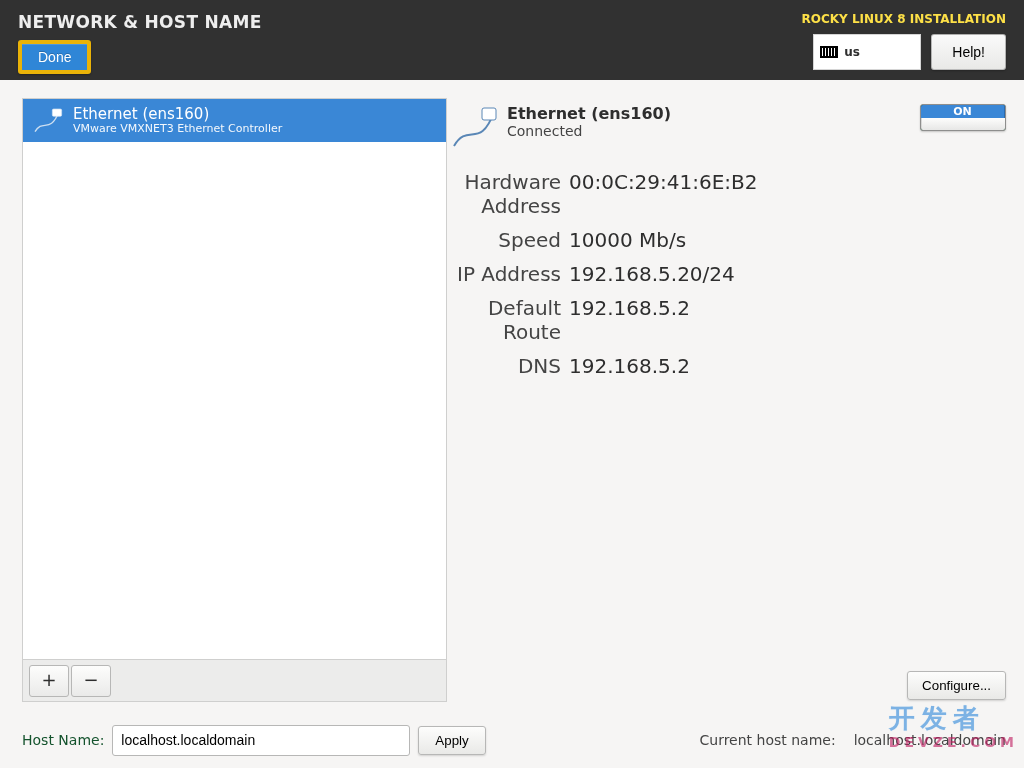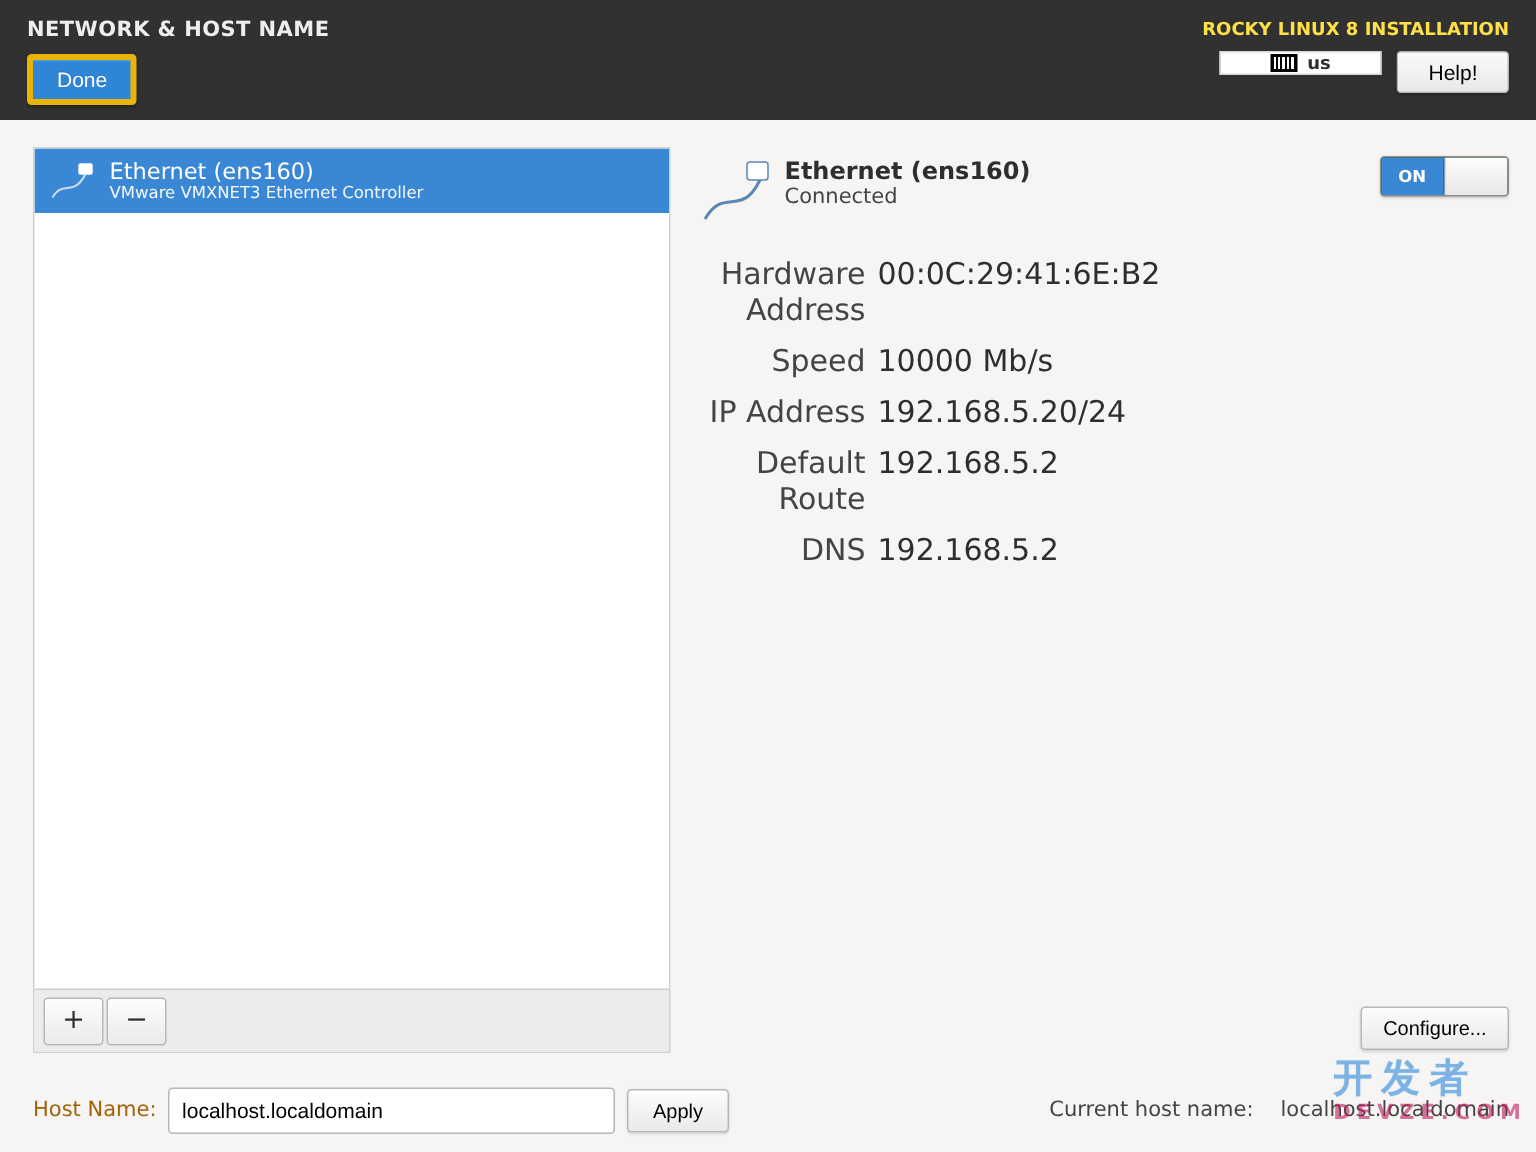--- a/index.html
+++ b/index.html
@@ -1,67 +1,67 @@
 <!DOCTYPE html>
 <html><head>
 <meta charset="utf-8">
 <style>
   * { box-sizing: border-box; margin: 0; padding: 0; }
   body { width: 1024px; height: 768px; font-family: "DejaVu Sans", "Cantarell", sans-serif; background: #f6f5f4; overflow: hidden; font-size: 14px; color: #2e2e2e; }
 
   .topbar { background: #313131; height: 80px; padding: 4px 18px 8px 18px; display: flex; justify-content: space-between; }
   .topbar-left, .topbar-right { display: flex; flex-direction: column; }
   .topbar-right { align-items: flex-end; }
-  .page-title { color: #eeeeee; font-weight: 700; font-size: 14px; letter-spacing: 0.3px; margin-top: 8px; }
+  .page-title { color: #eeeeee; font-weight: 700; font-size: 17px; letter-spacing: 0.3px; margin-top: 8px; }
   .installer-title { color: #fde047; font-weight: 600; font-size: 12px; margin-top: 8px; }
   .topbar-row2 { margin-top: 8px; display: flex; gap: 10px; }
 
   .btn { padding: 5px 14px; border: 1px solid rgba(0,0,0,0.25); border-radius: 3px; background: linear-gradient(#fafafa,#e9e9e7); font-size: 14px; cursor: pointer; }
   .btn-primary { background: #2f86d7; color: #fff; border: 4px solid #eab308; text-shadow: 0 -1px rgba(0,0,0,0.2); box-shadow: 0 1px 0 rgba(255,255,255,0.15) inset, 0 1px 2px rgba(0,0,0,0.3); padding: 5px 16px; }
   .btn-help { box-shadow: 0 1px 2px rgba(0,0,0,0.25); padding: 5px 20px; }
 
-  .kbd-indicator { background: #fff; border: 1px solid #d5d5d5; width: 108px; height: 16px; display: flex; align-items: center; padding: 0 6px; gap: 6px; justify-content: center; }
+  .kbd-indicator { background: #fff; border: 1px solid #d5d5d5; width: 108px; height: 36px; display: flex; align-items: center; padding: 0 6px; gap: 6px; }
   .kbd-icon { width: 18px; height: 12px; background: #000; position: relative; }
   .kbd-icon::before { content: ""; position: absolute; inset: 2px; background: repeating-linear-gradient(90deg,#fff 0 1.5px,#000 1.5px 3px); }
   .kbd-label { font-weight: 700; font-size: 12px; }
 
   .content { position: absolute; top: 80px; left: 0; right: 0; bottom: 0; display: flex; flex-direction: column; padding: 18px 18px 10px 22px; }
 
-  .main-row { flex: 1; display: flex; gap: 18px; min-height: 0; }
+  .main-row { flex: 1; display: flex; gap: 2px; min-height: 0; }
 
   .panel { width: 425px; border: 1px solid #cfcfce; background: #fff; display: flex; flex-direction: column; }
   .device-list { flex: 1; overflow: auto; }
   .device-item { display: flex; align-items: center; gap: 10px; padding: 6px 10px 5px 8px; }
   .device-item.selected { background: #3a87d6; color: #fff; }
   .dev-icon { width: 32px; height: 32px; flex-shrink: 0; }
   .dev-text { display: flex; flex-direction: column; line-height: 1.15; }
   .dev-name { font-size: 15px; }
   .dev-desc { font-size: 11px; opacity: 0.94; }
   .list-toolbar { background: #ececeb; border-top: 1px solid #cfcfce; height: 42px; display: flex; align-items: center; padding: 0 6px; gap: 2px; }
   .square-btn { width: 40px; height: 32px; border: 1px solid #b7b7b6; background: linear-gradient(#fdfdfc,#eaeae9); border-radius: 3px; font-size: 18px; text-align: center; line-height: 28px; cursor: pointer; }
 
   .details { flex: 1; display: flex; flex-direction: column; padding-top: 6px; }
   .details-header { display: flex; align-items: flex-start; gap: 8px; }
   .big-icon { width: 50px; height: 48px; flex-shrink: 0; }
   .dh-text { display: flex; flex-direction: column; }
   .dh-name { font-weight: 700; font-size: 16px; }
   .dh-status { font-size: 14px; color: #444; }
 
-  .toggle { margin-left: auto; width: 86px; height: 27px; border: 1px solid #8e8e8d; border-radius: 3px; display: flex; overflow: hidden; background: #14532d; cursor: pointer; box-shadow: 0 1px 2px rgba(0,0,0,0.2); }
+  .toggle { margin-left: auto; width: 86px; height: 27px; border: 1px solid #8e8e8d; border-radius: 3px; display: flex; overflow: hidden; background: #14532d; cursor: pointer; box-shadow: 0 1px 2px rgba(0,0,0,0.2); flex-direction: column; }
   .toggle-on { background: #3a87d6; color: #fff; font-weight: 700; font-size: 11px; flex: 1; display: flex; align-items: center; justify-content: center; border-right: 1px solid #2a6bb0; }
   .toggle-knob { flex: 1; background: linear-gradient(#fdfdfc,#e7e7e6); border-left: 1px solid #d8d8d7; }
 
   .info-table { margin-top: 18px; display: grid; grid-template-columns: 112px auto; column-gap: 8px; row-gap: 10px; font-size: 20px; }
   .info-table .lbl { text-align: right; color: #444; }
 
   .configure-row { margin-top: auto; display: flex; justify-content: flex-end; padding-bottom: 2px; }
   .btn-configure { padding: 6px 14px; border: 1px solid #b7b7b6; background: linear-gradient(#fdfdfc,#e9e9e7); border-radius: 3px; box-shadow: 0 1px 2px rgba(0,0,0,0.15); cursor: pointer; }
 
   .bottom-row { height: 56px; display: flex; align-items: center; padding-top: 22px; padding-bottom: 2px; }
-  .hn-label { margin-right: 8px; color: #a16207; }
+  .hn-label { margin-right: 8px; color: #14532d; }
   .hn-input { width: 298px; height: 31px; padding: 4px 8px; border: 1px solid #b7b7b6; border-radius: 3px; background: #fff; font-size: 14px; }
   .btn-apply { margin-left: 8px; padding: 6px 16px; border: 1px solid #b7b7b6; background: linear-gradient(#fdfdfc,#e9e9e7); border-radius: 3px; box-shadow: 0 1px 2px rgba(0,0,0,0.15); cursor: pointer; }
   .current-hn-label { margin-left: auto; color: #444; }
   .current-hn-value { margin-left: 18px; color: #444; }
 
   .watermark { position: absolute; right: 6px; bottom: 18px; pointer-events: none; }
   .watermark .zh { font-size: 26px; font-weight: 800; letter-spacing: 6px; color: #3b8fdc; text-shadow: 0 0 1px #a7cdee; opacity: 0.65; }
   .watermark .en { font-size: 14px; font-weight: 700; letter-spacing: 4px; color: #be185d; opacity: 0.6; margin-top: -2px; }
 
   svg.net-icon path, svg.net-icon circle { stroke: #cddff1; stroke-width: 2; fill: none; }

